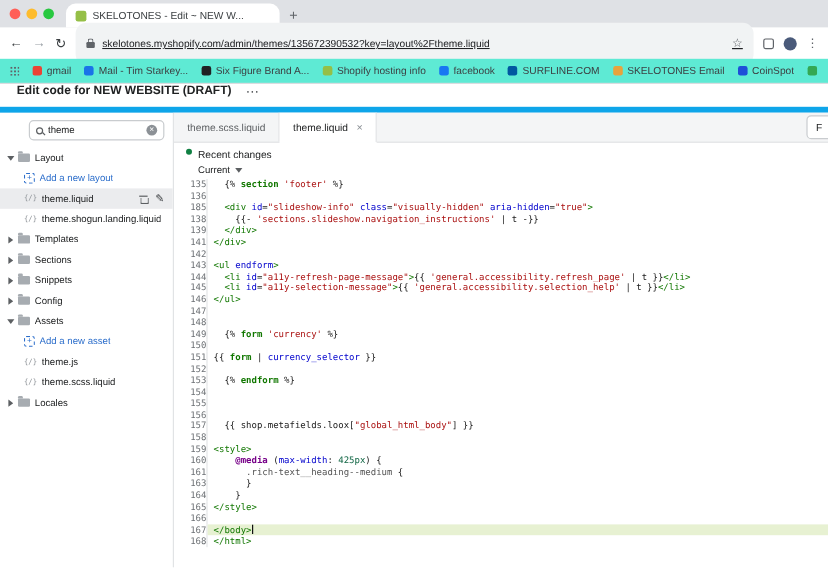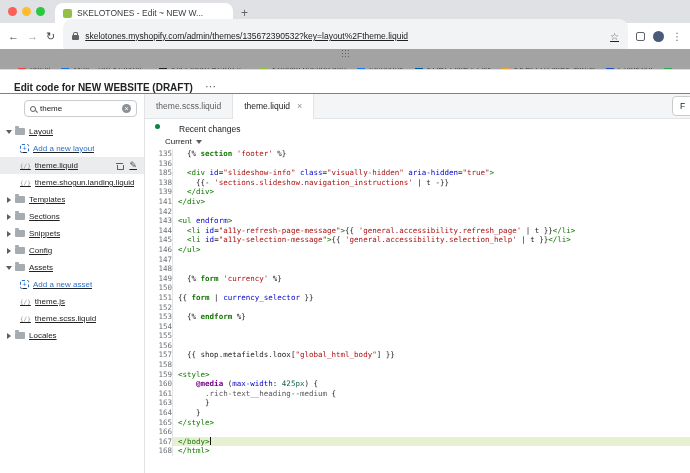--- a/index.html
+++ b/index.html
@@ -22,42 +22,42 @@
   .nav-ic.dim { color:#9aa0a6; }
   .omnibox { flex:1; height:35px; background:#f1f3f4; border-radius:9px; display:flex; align-items:center; padding:0 9px; gap:6px; font-size:8.5px; color:#202124; min-width:0;text-decoration:underline; }
   .lock { width:7px; height:5px; background:#5f6368; border-radius:1px; position:relative; margin-top:2px; flex-shrink:0; }
   .lock::before { content:""; position:absolute; top:-3px; left:1px; width:3px; height:3px; border:1px solid #5f6368; border-bottom:none; border-radius:2px 2px 0 0; }
   .url { flex:1; white-space:nowrap; overflow:hidden; }
   .star { color:#5f6368; font-size:10px; }
   .ext-ic { width:9px; height:9px; border:1px solid #5f6368; border-radius:2px; }
   .avatar { width:11px; height:11px; border-radius:50%; background:#4a5a7a; }
   .kebab { color:#5f6368; font-size:10px; }
 
-  .bookmarks { height:21px; background:#a3a3a3; border-bottom:1px solid #dadce0; display:flex; align-items:center; padding:0 8px; gap:11px; font-size:8.5px; color:#3c4043; overflow:hidden; white-space:nowrap; flex-shrink:0;flex-direction:column; }
+  .bookmarks { height:21px; background:#5eead4; border-bottom:1px solid #dadce0; display:flex; align-items:center; padding:0 8px; gap:11px; font-size:8.5px; color:#3c4043; overflow:hidden; white-space:nowrap; flex-shrink:0; }
   .apps-grid { width:8px; height:8px; flex-shrink:0; background-image:radial-gradient(circle,#5f6368 0.8px,transparent 0.9px); background-size:3px 3px; }
   .bm-items { display:flex; gap:11px; align-items:center; overflow:hidden; }
   .bm { display:flex; align-items:center; gap:4px; flex-shrink:0; }
   .bm-ic { width:8px; height:8px; border-radius:2px; flex-shrink:0; }
 
   
-  .sh-header { height:24px; background:#fff; border-bottom:1px solid #0ea5e9; display:flex; align-items:flex-end; padding:0 14px; gap:12px; flex-shrink:0; }
+  .sh-header { height:24px; background:#fff; border-bottom:5px solid #0ea5e9; display:flex; align-items:flex-start; padding:0 14px; gap:12px; flex-shrink:0; }
   .sh-title { font-size:10px; font-weight:bold; color:#202223; }
   .sh-menu { color:#5c5f62; font-size:11px; letter-spacing:1px; }
 
   
   .page { flex:1; display:flex; min-height:0; }
   .sidebar { width:145px; flex-shrink:0; border-right:1px solid #e1e3e5; background:#fff; display:flex; flex-direction:column; font-size:8px; }
   .search-wrap { padding:6px 7px 4px;margin-left:17px; }
   .search-box { height:17px; border:1px solid #c9cccf; border-radius:4px; display:flex; align-items:center; padding:0 5px; gap:4px; }
   .mag { width:6px; height:6px; border:1px solid #5c5f62; border-radius:50%; position:relative; flex-shrink:0; }
   .mag::after { content:""; position:absolute; width:3px; height:1px; background:#5c5f62; transform:rotate(45deg); right:-3px; bottom:-1px; }
   .search-box input { border:none; outline:none; flex:1; font-size:8px; font-family:"Liberation Sans",sans-serif; color:#202223; min-width:0; background:transparent; }
   .clear-btn { width:9px; height:9px; border-radius:50%; background:#8c9196; color:#fff; font-size:7px; line-height:9px; text-align:center; flex-shrink:0; }
 
-  .tree { flex:1; overflow:hidden; padding-top:2px;text-decoration:underline; }
+  .tree { flex:1; overflow:hidden; padding-top:2px; }
   .row { height:17px; display:flex; align-items:center; padding:0 7px; gap:4px; color:#202223; }
   .row.d1 { padding-left:20px; }
   .row.sel { background:#ebecee; }
   .caret { width:0; height:0; border-top:3px solid transparent; border-bottom:3px solid transparent; border-left:4px solid #5c5f62; flex-shrink:0; }
   .caret.open { transform:rotate(90deg); }
   .folder-ic { width:10px; height:7px; background:#a7acb1; border-radius:1px; position:relative; flex-shrink:0; }
   .folder-ic::before { content:""; position:absolute; top:-2px; left:0; width:4px; height:2px; background:#a7acb1; border-radius:1px 1px 0 0; }
   .file-ic { color:#8c9196; font-size:6px; font-family:"DejaVu Sans Mono",monospace; flex-shrink:0; }
   .file-ic::before { content:"{/}"; }
   .dashed-ic { width:9px; height:9px; border:1px dashed #2c6ecb; border-radius:2px; color:#2c6ecb; font-size:7px; line-height:7px; text-align:center; flex-shrink:0; }
@@ -73,21 +73,21 @@
 
   
   .main { flex:1; display:flex; flex-direction:column; min-width:0; background:#fff; position:relative; }
   .tabbar { height:25px; background:#f4f5f6; border-bottom:1px solid #e1e3e5; display:flex; align-items:stretch; flex-shrink:0; }
   .etab { display:flex; align-items:center; padding:0 11px; font-size:8.5px; color:#5c5f62; border-right:1px solid #e1e3e5; gap:7px; }
   .etab.active { background:#fff; color:#202223; border-bottom:1px solid #fff; margin-bottom:-1px; }
   .etab .close { color:#8c9196; font-size:9px; }
   .preview-btn { position:absolute; top:2px; right:-30px; width:48px; height:20px; background:#fff; border:1px solid #c9cccf; border-radius:4px; font-size:8.5px; display:flex; align-items:center; padding-left:7px; color:#202223; z-index:5; }
 
   .meta-row { padding:5px 10px 3px; flex-shrink:0; }
-  .recent { display:flex; align-items:flex-start; gap:19px; font-size:8.5px; color:#202223; }
+  .recent { display:flex; align-items:flex-start; gap:5px; font-size:8.5px; color:#202223; }
   .gdot { width:5px; height:5px; border-radius:50%; background:#108043; }
   .version { margin:3px 0 0 10px; font-size:8px; color:#202223; display:flex; gap:4px; align-items:center; }
   .caret-down { width:0; height:0; border-left:3px solid transparent; border-right:3px solid transparent; border-top:4px solid #5c5f62; }
 
   .editor-lines { flex:1; overflow:hidden; font-family:"DejaVu Sans Mono","Liberation Mono",monospace; font-size:7.5px; line-height:9.6px; }
   .cl { display:flex; height:9.6px; }
   .cl .ln { width:28px; flex-shrink:0; border-right:1px solid #e3e5e7; text-align:right; padding-right:0; color:#6d7175; }
   .cl .ct { flex:1; padding-left:5px; white-space:pre; overflow:hidden; }
   .cl.hl .ct { background:#e7f1d2; }
   .cl.hl .ct::after { content:""; display:inline-block; width:1px; height:8px; background:#111; vertical-align:-1px; }

